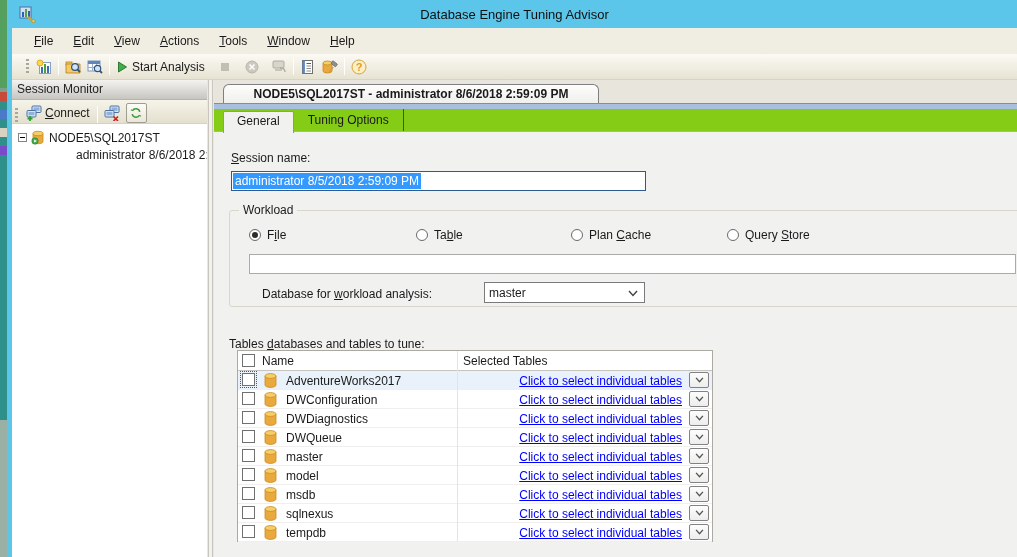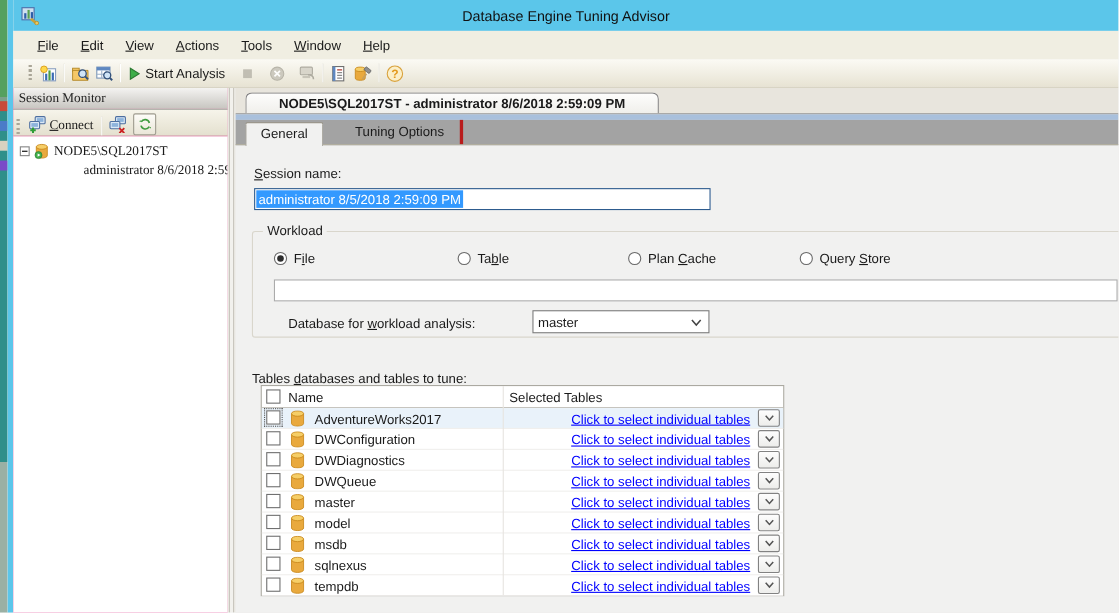--- a/index.html
+++ b/index.html
@@ -29,21 +29,21 @@
   .grip { width:3px; height:15px; margin:0 4px 0 1px;
     background:repeating-linear-gradient(to bottom,#aaa698 0 2px,transparent 2px 4px); }
   .tbtn { display:flex; align-items:center; padding:2px 3px; border-radius:2px; }
   .tsep { width:1px; height:17px; background:#c9c5b2; border-right:1px solid #fff; margin:0 3px; }
   .tlabel { margin-left:4px; white-space:nowrap; }
   .disabled { opacity:.85; }
 
   .body-row { position:absolute; top:80px; left:0; right:0; bottom:0; display:flex; }
 
   
-  .left-panel { width:195px; display:flex; flex-direction:column; background:#ec4899;font-family:Liberation Serif, serif; }
+  .left-panel { width:195px; display:flex; flex-direction:column; background:#f97316; }
   .sm-header { height:20px; line-height:19px; padding-left:5px;
     background:linear-gradient(to bottom,#f4f3f1,#c7c5c0); color:#222; border-bottom:1px solid #b6b4ae; }
   .sm-toolbar { height:24px; background:linear-gradient(to bottom,#f6f4ea,#e4e0cf);
     display:flex; align-items:flex-end; border-bottom:1px solid #d5d2c2; padding-left:2px; }
   .connect-btn { display:flex; align-items:center; gap:3px; padding:2px 4px; }
   .mini-btn { display:flex; align-items:center; justify-content:center; width:21px; height:20px;
     border:1px solid #9f9c90; border-radius:2px; background:linear-gradient(to bottom,#fdfcf8,#eae6d8); margin-left:3px; }
   .tree { flex:1; background:#fff; padding-top:5px; overflow:hidden; white-space:nowrap; }
   .tree-row { display:flex; align-items:center; height:17px; }
   .minusbox { position:relative; width:9px; height:9px; border:1px solid #848484; background:#fff; margin:0 4px 0 6px; flex:0 0 auto; }
@@ -53,25 +53,25 @@
 
   .splitter { width:7px; background:linear-gradient(to right,#e8e6e0 0 1px,#c9c6be 1px 2px,#f2f1ed 2px 5px,#c9c6be 5px 6px,#e8e6e0 6px 7px); }
 
   
   .main { flex:1; position:relative; background:#e8e5dd; overflow:hidden; }
   .doc-tab { position:absolute; left:9px; top:4px; width:376px; height:19px;
     background:linear-gradient(to bottom,#fdfdfc,#f0efeb); border:1px solid #7f7f82; border-bottom:none;
     border-radius:6px 6px 0 0; text-align:center; line-height:18px; font-weight:bold; z-index:2; }
   .doc-body { position:absolute; left:0; right:0; top:23px; bottom:0; border-top:1px solid #8c8c8c; background:#f1f1f0; }
   .blue-strip { height:5px; background:#a9c0dc; }
-  .subtabs { height:23px; background:#a3a3a3; border-bottom:1px solid #b3b09f; display:flex; padding-left:9px; }
+  .subtabs { height:23px; background:#84cc16; border-bottom:1px solid #b3b09f; display:flex; padding-left:9px; }
   .stab { padding:0 14px; line-height:22px; color:#1a1a1a; }
   .stab.active { position:relative; top:2px; height:22px; line-height:19px; background:#f1f1f0;
     border:1px solid #98948a; border-bottom:none; border-radius:2px 2px 0 0; z-index:3; padding:0 13px; }
-  .stab.plain { border-right:3px solid #b91c1c;margin-left:15px; }
+  .stab.plain { border-right:1px solid #b91c1c; }
 
   .doc-content { position:absolute; left:0; right:0; top:29px; bottom:0; background:#f1f1f0; }
 
   .sess-label { position:absolute; left:17px; top:18px; }
   .sess-input { position:absolute; left:17px; top:38px; width:415px; height:20px;
     border:1px solid #2d5b8e; background:#fff; display:flex; align-items:center; padding-left:1px; }
   .sel-text { background:#3399ff; color:#fff; padding:1px 2px; white-space:nowrap; }
 
   .fieldset { position:absolute; left:15px; right:-6px; top:77px; height:97px;
     border:1px solid #d9d6cc; border-radius:3px; }

